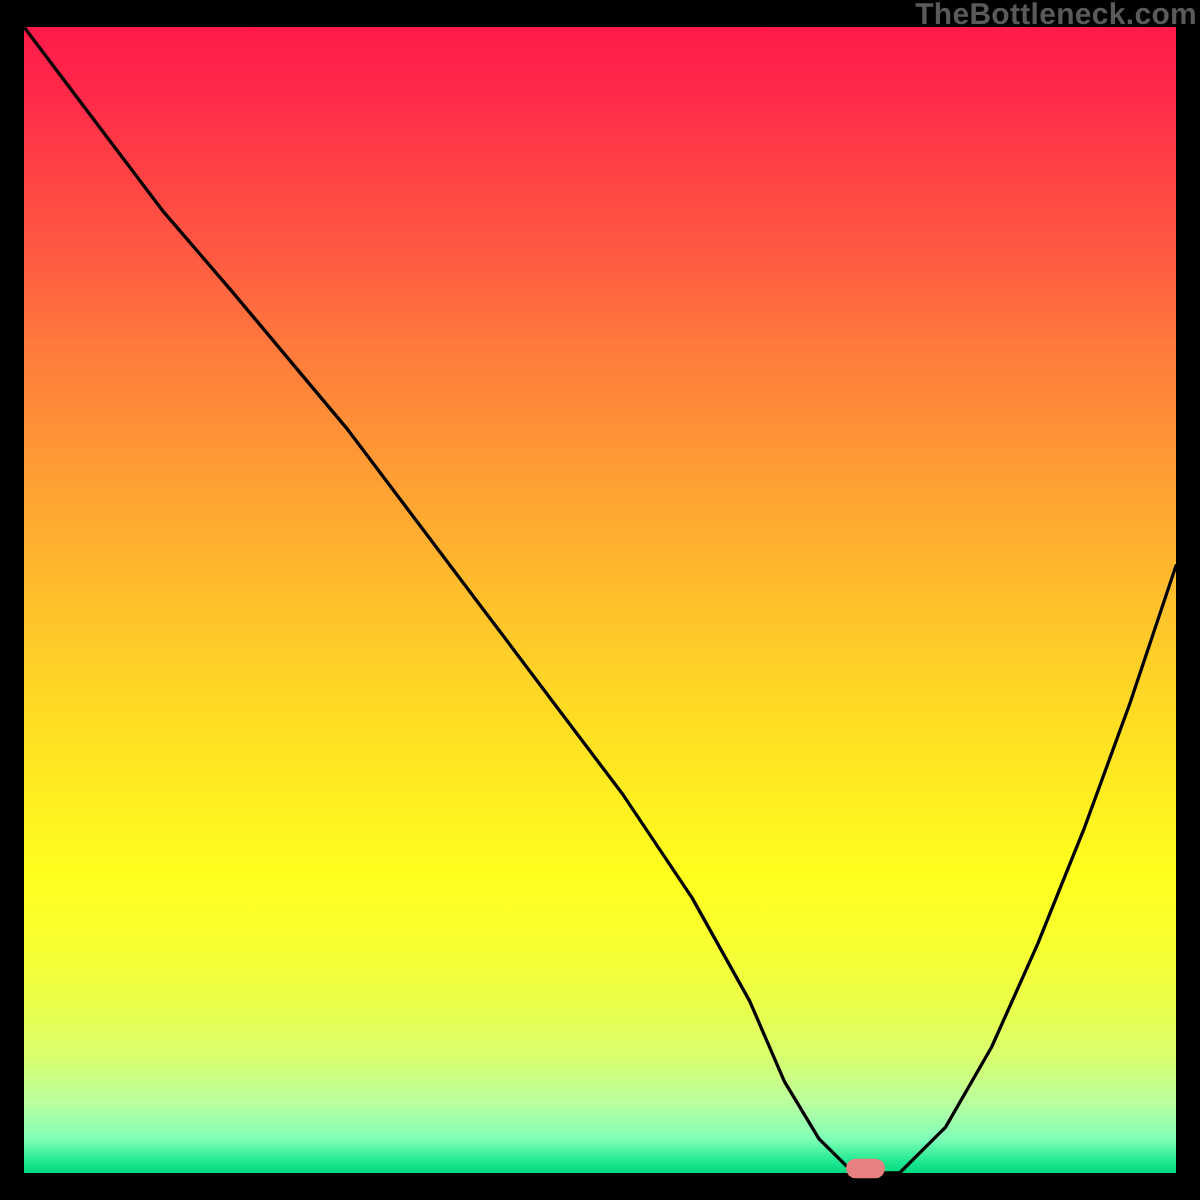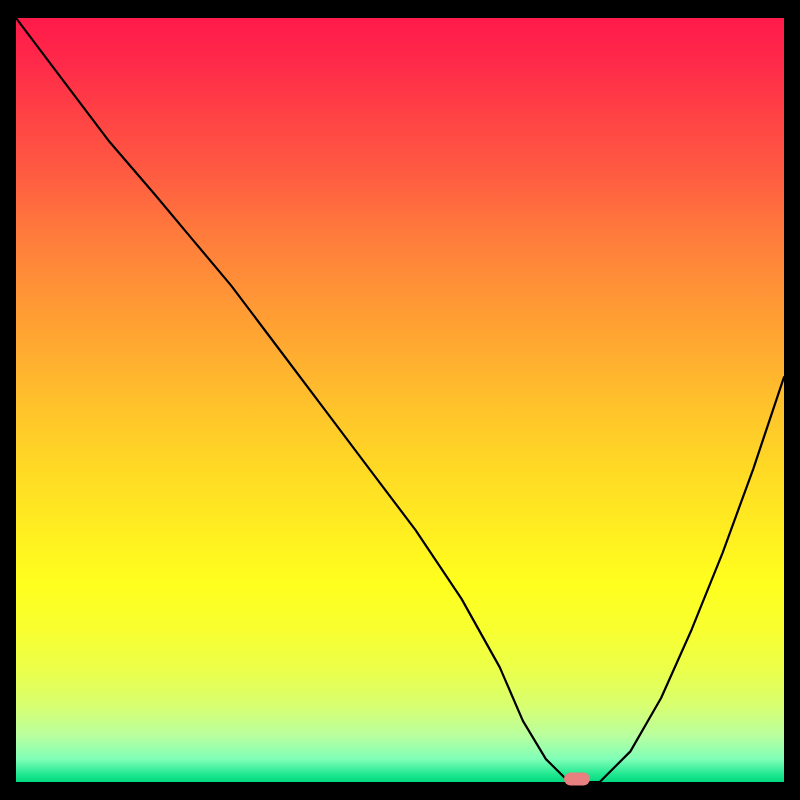--- a/index.html
+++ b/index.html
@@ -80,13 +80,14 @@
 <body>
 
 <div class="chart-container">
   <div class="plot-area">
     <div class="gradient-bg"></div>
     <svg class="curve" viewBox="0 0 768 764" preserveAspectRatio="none">
       <path id="curve-path" fill="none" stroke="#000" stroke-width="2.2" stroke-linejoin="round" stroke-linecap="round" d="M0.0 0.0 L46.1 61.1 L92.2 122.2 L138.2 175.7 L176.6 221.6 L215.0 267.4 L261.1 328.5 L307.2 389.6 L353.3 450.8 L399.4 511.9 L445.4 580.6 L483.8 649.4 L506.9 702.9 L529.9 741.1 L553.0 764.0 L583.7 764.0 L614.4 733.4 L645.1 680.0 L675.8 611.2 L706.6 534.8 L737.3 450.8 L768.0 359.1"></path>
     </svg>
     <div class="marker" id="min-marker" style="left: 560.64px; top: 761px; background: rgb(232, 128, 128);"></div>
   </div>
+  <div class="watermark">TheBottleneck.com</div>
 </div>
 
 </body></html>

